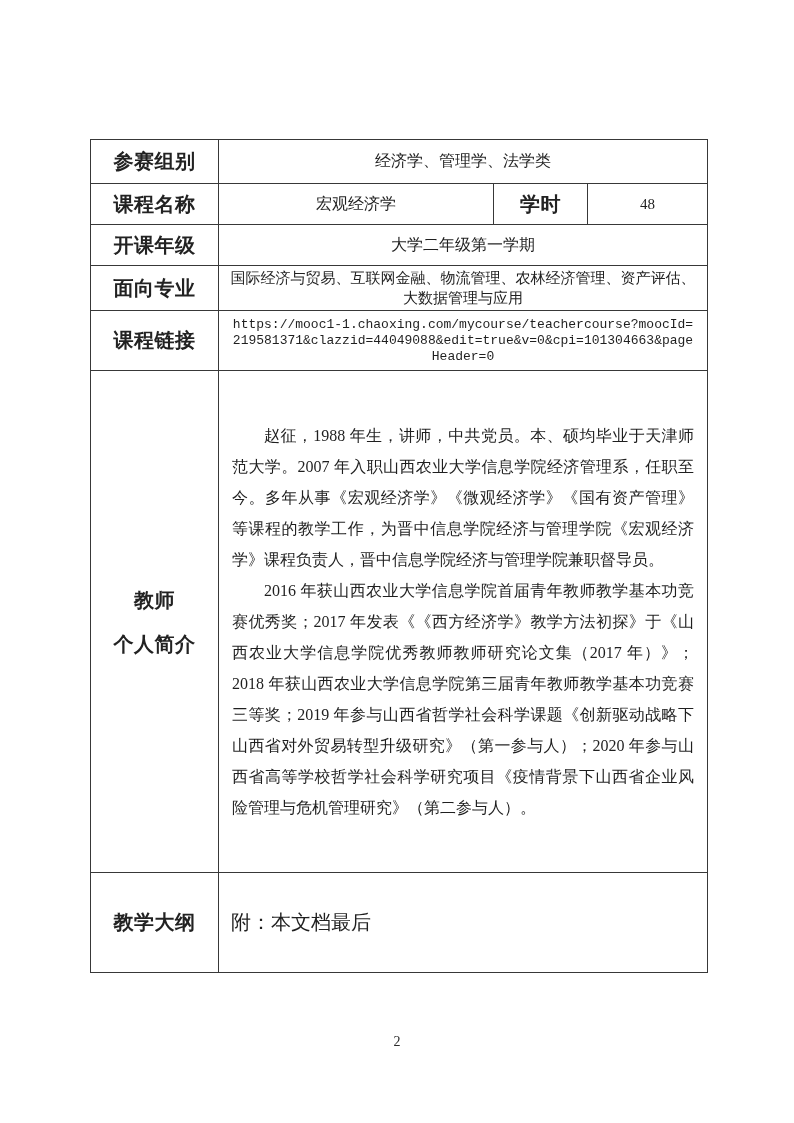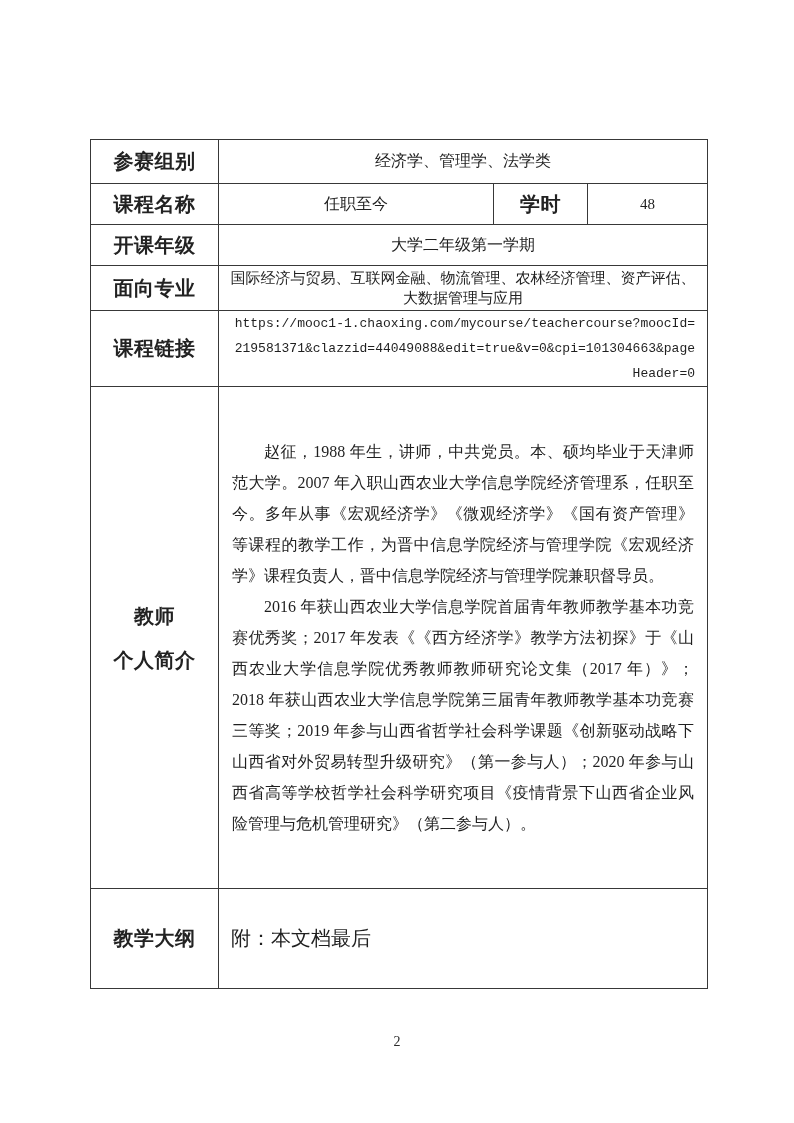--- a/index.html
+++ b/index.html
@@ -49,22 +49,22 @@
   .r6 td { height: 502px; }
   .r7 td { height: 100px; margin-left: 12px; }
   td.majors-value {
     font-size: 15px;
     line-height: 20px;
     padding: 2px 8px;
   }
   td.url-cell {
     font-family: "Liberation Mono", monospace;
     font-size: 13px;
-    line-height: 25px;
-    text-align: right;
+    line-height: 16px;
+    text-align: center;
     padding: 0 12px;
     word-break: break-all;
     color: #1f1f1f;
   }
   td.bio-label {
     white-space: pre-line;
     line-height: 2.2;
   }
   td.bio-cell {
     padding: 0 13px;
@@ -105,21 +105,21 @@
       <col style="width:94px">
       <col style="width:120px">
     </colgroup>
     <tbody>
         <tr class="r1">
       <td class="label">参赛组别</td>
       <td class="value" colspan="3">经济学、管理学、法学类</td>
     </tr>
     <tr class="r2">
       <td class="label">课程名称</td>
-      <td class="value">任职至今</td>
+      <td class="value">宏观经济学</td>
       <td class="label">学时</td>
       <td class="value hours-value">48</td>
     </tr>
     <tr class="r3">
       <td class="label">开课年级</td>
       <td class="value" colspan="3">大学二年级第一学期</td>
     </tr>
     <tr class="r4">
       <td class="label">面向专业</td>
       <td class="value majors-value" colspan="3">国际经济与贸易、互联网金融、物流管理、农林经济管理、资产评估、大数据管理与应用</td>

